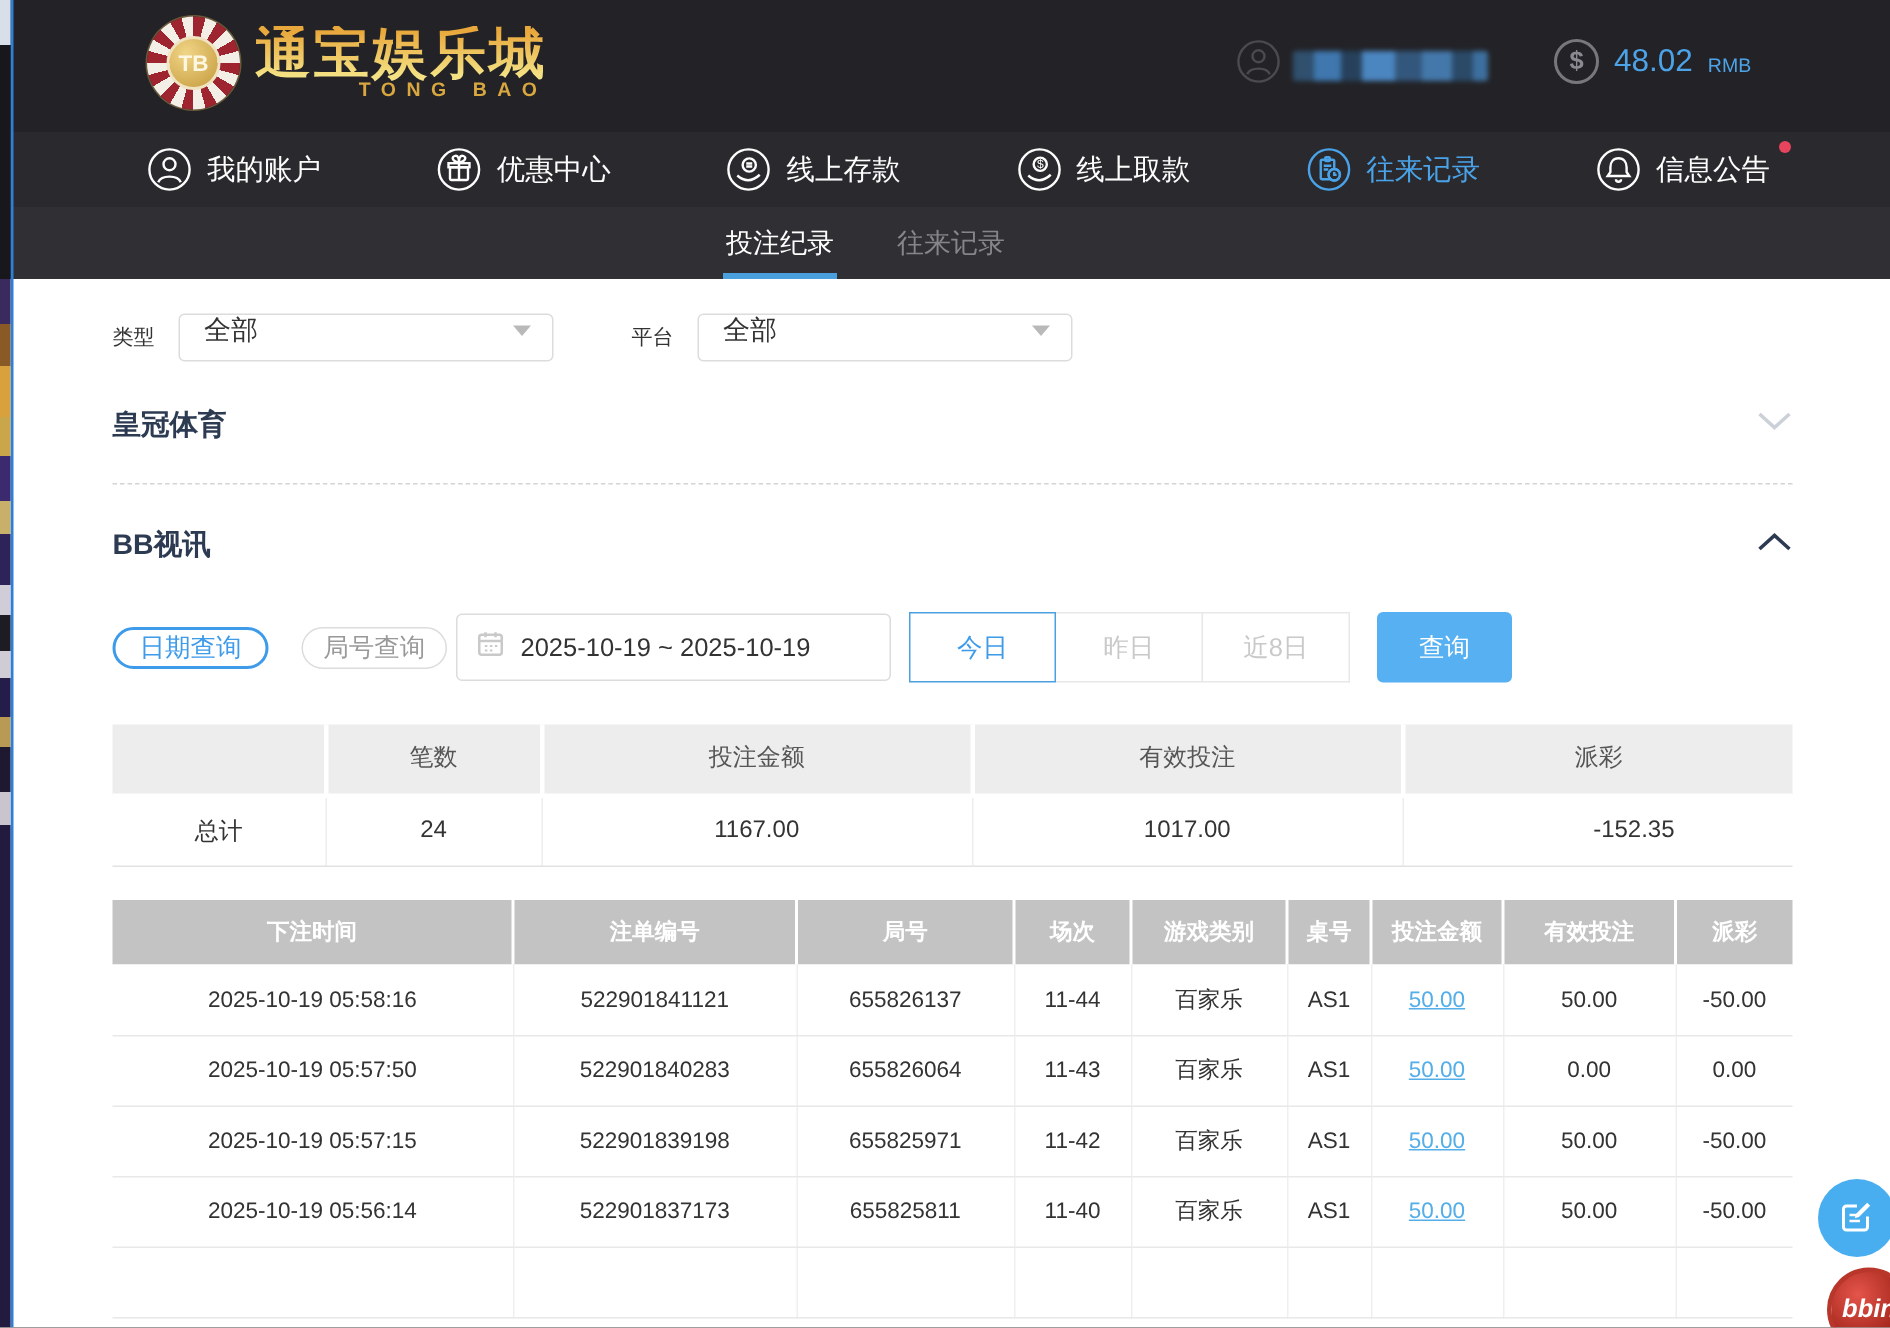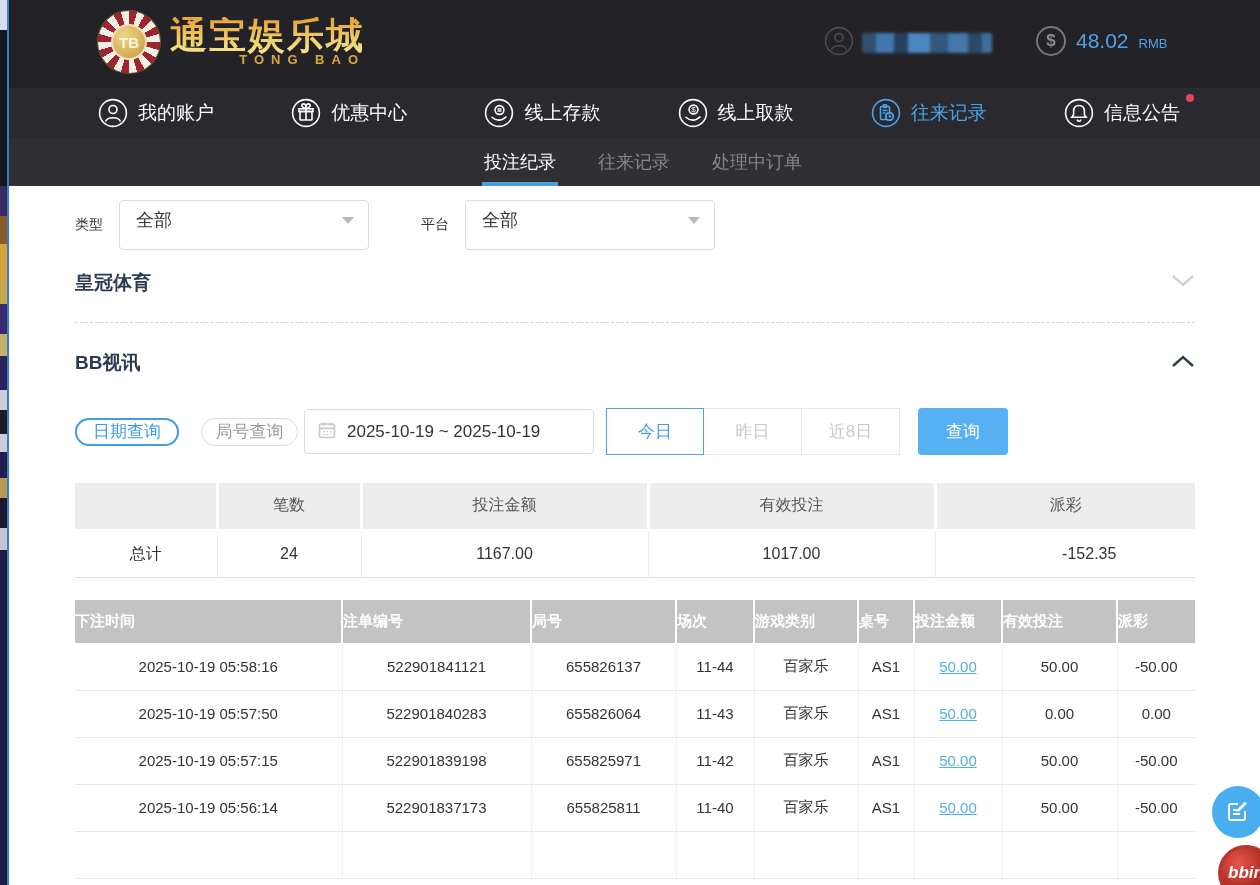--- a/index.html
+++ b/index.html
@@ -47,21 +47,21 @@
   
   .subtabbar { position:absolute; left:0; top:138px; width:1260px; height:48px; background:#303034; }
   .subtabs { position:absolute; left:482px; top:0; height:48px; display:flex; gap:38px; }
   .subtab { position:relative; display:flex; align-items:center; font-size:18px; color:#85858a; cursor:pointer; padding:0 2px; }
   .subtab.active { color:#fff; }
   .subtab.active::after { content:''; position:absolute; left:0; right:0; bottom:0; height:4px; background:#4aa0dd; }
 
   
   .filter-row { position:absolute; left:75px; top:200px; display:flex; align-items:center; height:50px; }
   .filter-label { font-size:14px; color:#333; margin-right:16px; }
-  .selectbox { width:250px; height:50px; border:1px solid #dcdcdc; border-radius:4px; background:#fff;
+  .selectbox { width:250px; height:32px; border:1px solid #dcdcdc; border-radius:4px; background:#fff;
           display:flex; align-items:center; justify-content:space-between; padding:0 14px 10px 16px; cursor:pointer; }
   .selectbox .val { font-size:18px; color:#333; }
   .caret { width:0; height:0; border-left:6px solid transparent; border-right:6px solid transparent; border-top:7px solid #b9b9b9; }
   .filter-gap { width:52px; }
 
   .section-head { position:absolute; left:75px; right:65px; display:flex; align-items:center; justify-content:space-between; }
   .section-title { font-size:19px; font-weight:bold; color:#2c3a52; }
   .sec-crown { top:270px; }
   .sec-bb { top:350px; }
   .dashed-div { position:absolute; left:75px; right:65px; top:322px; border-top:1px dashed #d4d4d4; }
@@ -82,21 +82,21 @@
 
   
   .summary-table { position:absolute; left:75px; top:483px; width:1120px; border-collapse:collapse; table-layout:fixed; }
   .summary-table th { background:#ededed; color:#555; font-weight:normal; font-size:16px; height:47px; border-right:3px solid #fff; border-bottom:3px solid #fff; text-align:center; }
   .summary-table th:last-child { border-right:none; }
   .summary-table td { background:#fff; color:#333; font-size:16px; height:47px; text-align:center; border-right:1px solid #ededed; border-bottom:1px solid #e2e2e2; }
   .summary-table td:last-child { border-right:none;padding-left:48px; }
 
   
   .bets-table { position:absolute; left:75px; top:600px; width:1120px; border-collapse:collapse; table-layout:fixed; }
-  .bets-table th { background:#c3c3c3; color:#fff; font-weight:bold; font-size:15px; height:43px; border-right:2px solid #fff; text-align:left; }
+  .bets-table th { background:#c3c3c3; color:#fff; font-weight:bold; font-size:15px; height:43px; border-right:2px solid #fff; text-align:center; }
   .bets-table th:last-child { border-right:none; }
   .bets-table td { background:#fff; color:#333; font-size:15px; height:47px; text-align:center; border-right:1px solid #efefef; border-bottom:1px solid #e8e8e8; }
   .bets-table td:last-child { border-right:none; }
   .cell-link { color:#54aee8; text-decoration:underline; cursor:pointer; }
   .neg { color:#f56c6c; }
 
   
   .float-chat { position:absolute; left:1212px; top:786px; width:52px; height:52px; border-radius:50%; background:#49aef0;
           display:flex; align-items:center; justify-content:center; cursor:pointer; z-index:40; }
   .float-bbin { position:absolute; left:1218px; top:845px; width:56px; height:56px; border-radius:50%;
@@ -206,21 +206,20 @@
       </span>
       <span>信息公告</span>
       <span class="nav-badge"></span>
     </div>
   </nav>
 
   <div class="subtabbar">
     <div class="subtabs">
       <div class="subtab active">投注纪录</div>
       <div class="subtab">往来记录</div>
-      <div class="subtab">处理中订单</div>
     </div>
   </div>
 
   <div class="filter-row">
     <span class="filter-label">类型</span>
     <div class="selectbox">
       <span class="val">全部</span>
       <span class="caret"></span>
     </div>
     <div class="filter-gap"></div>

